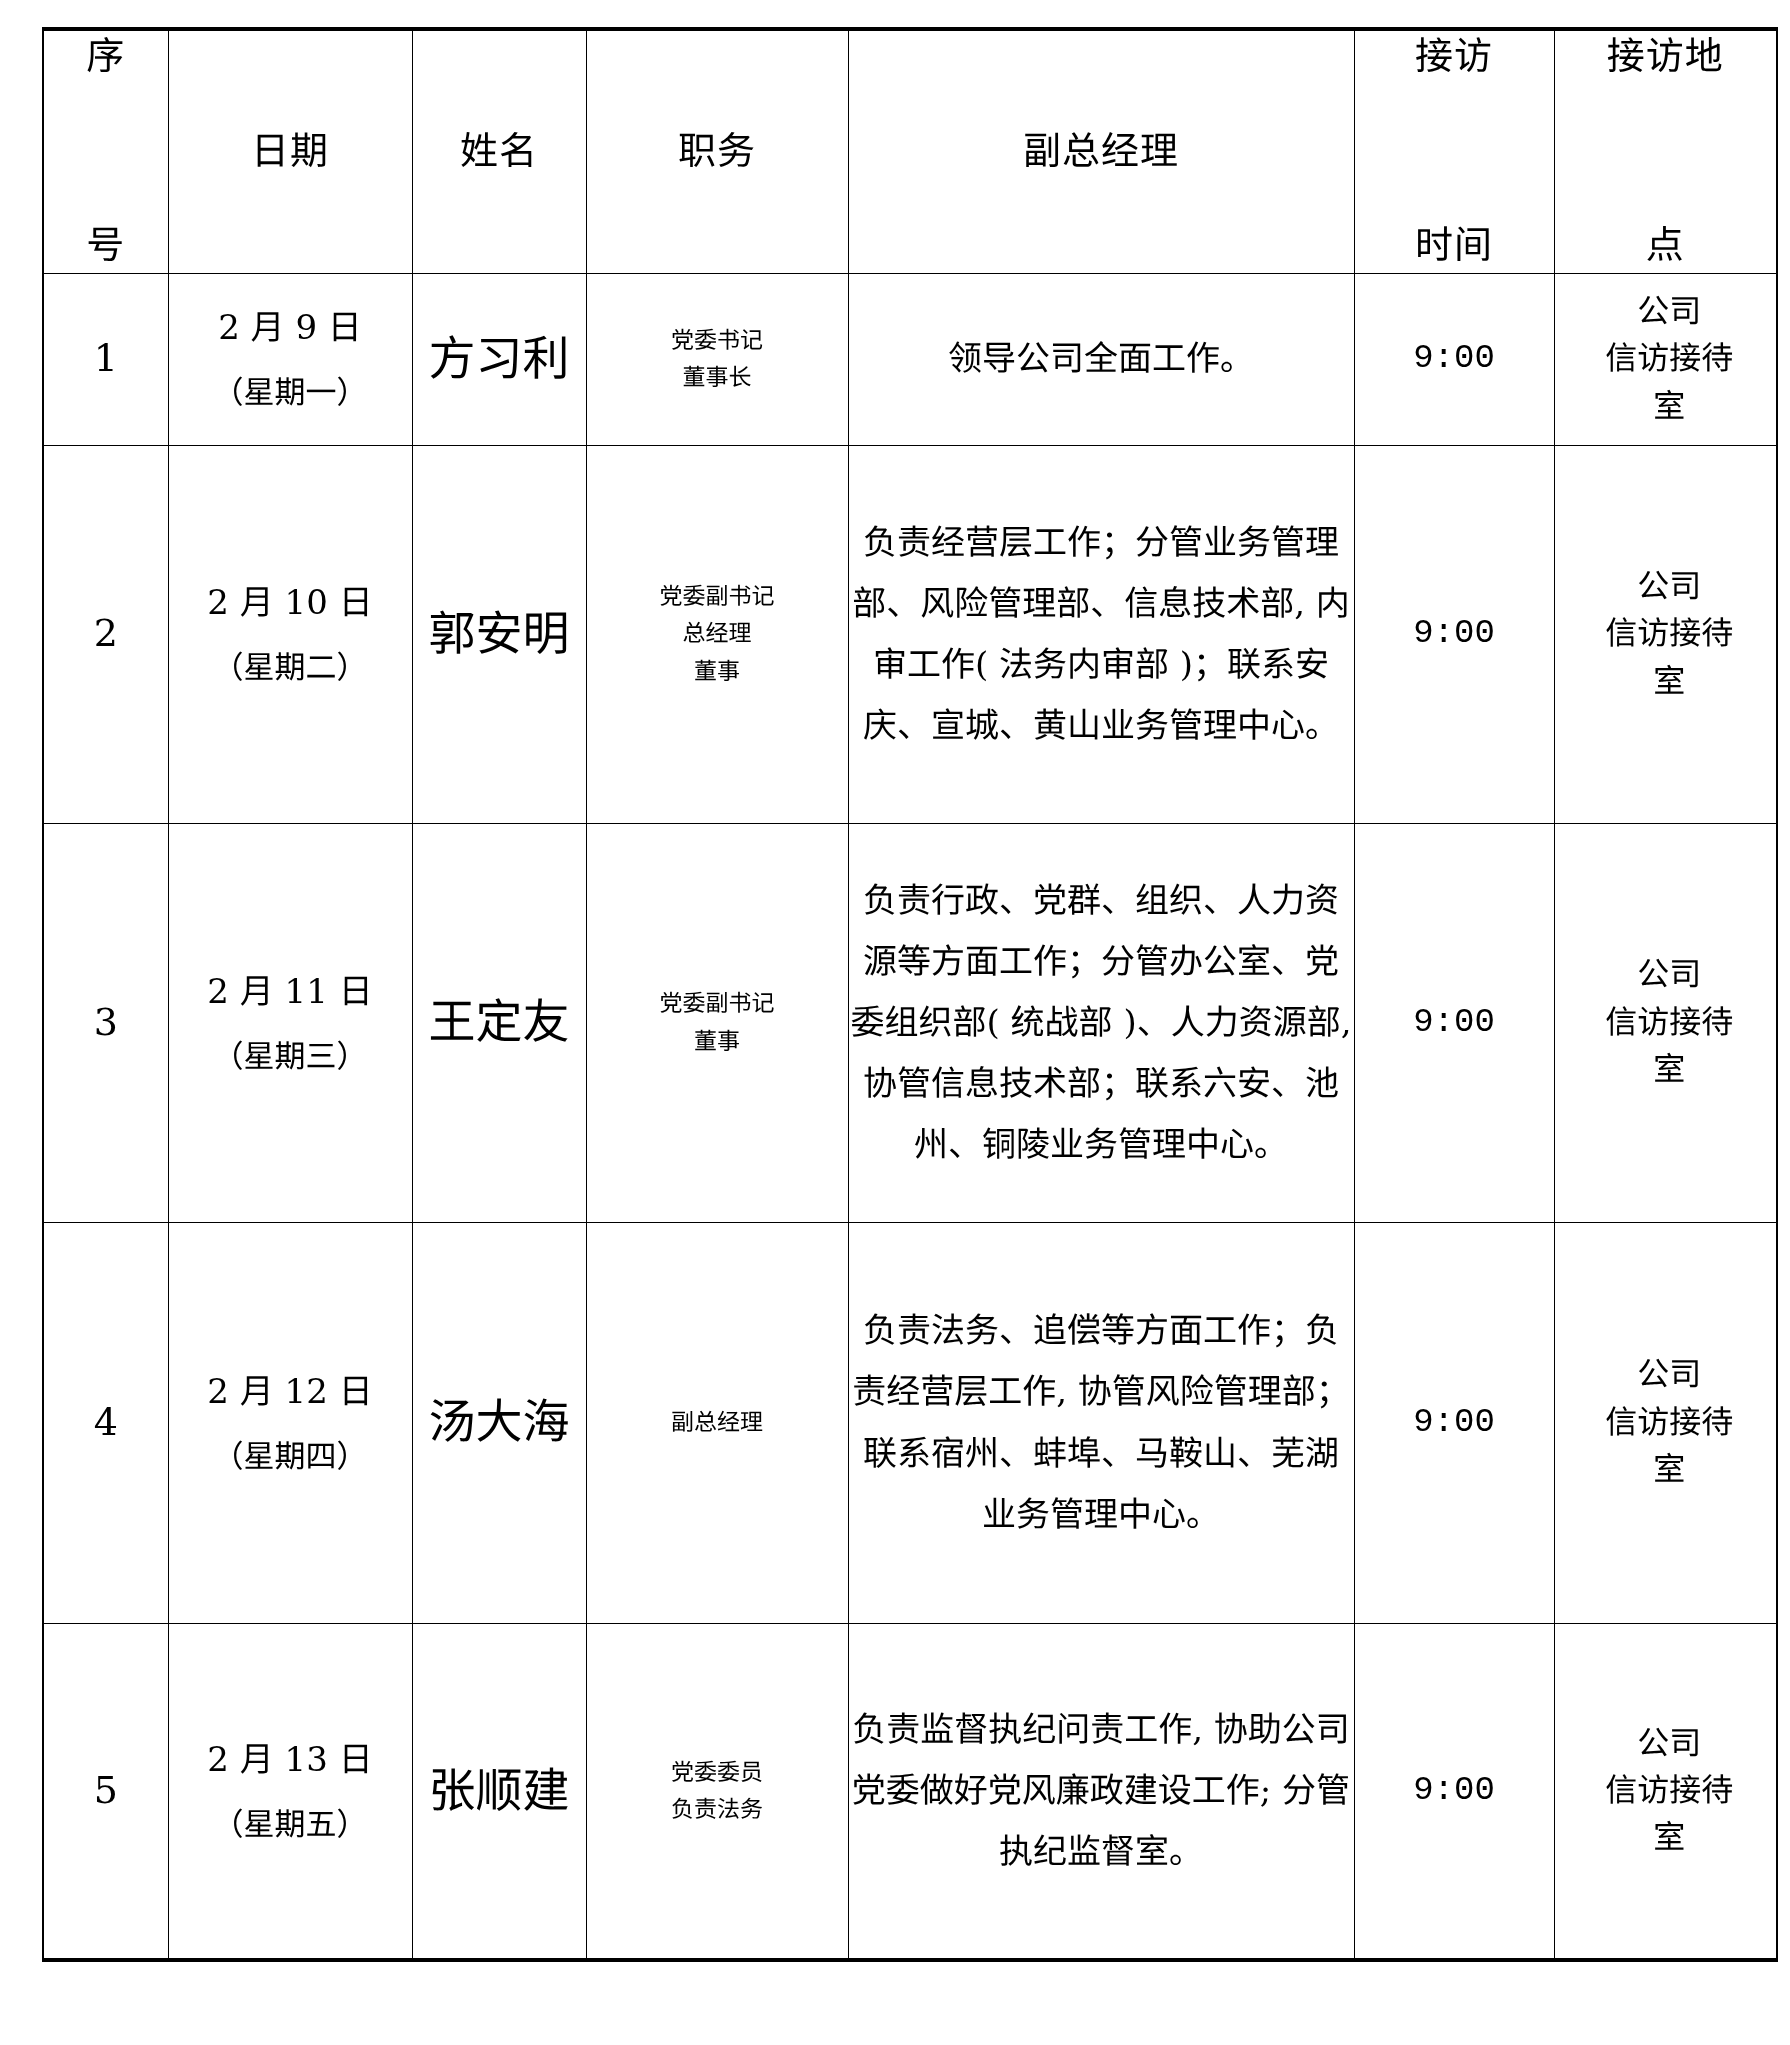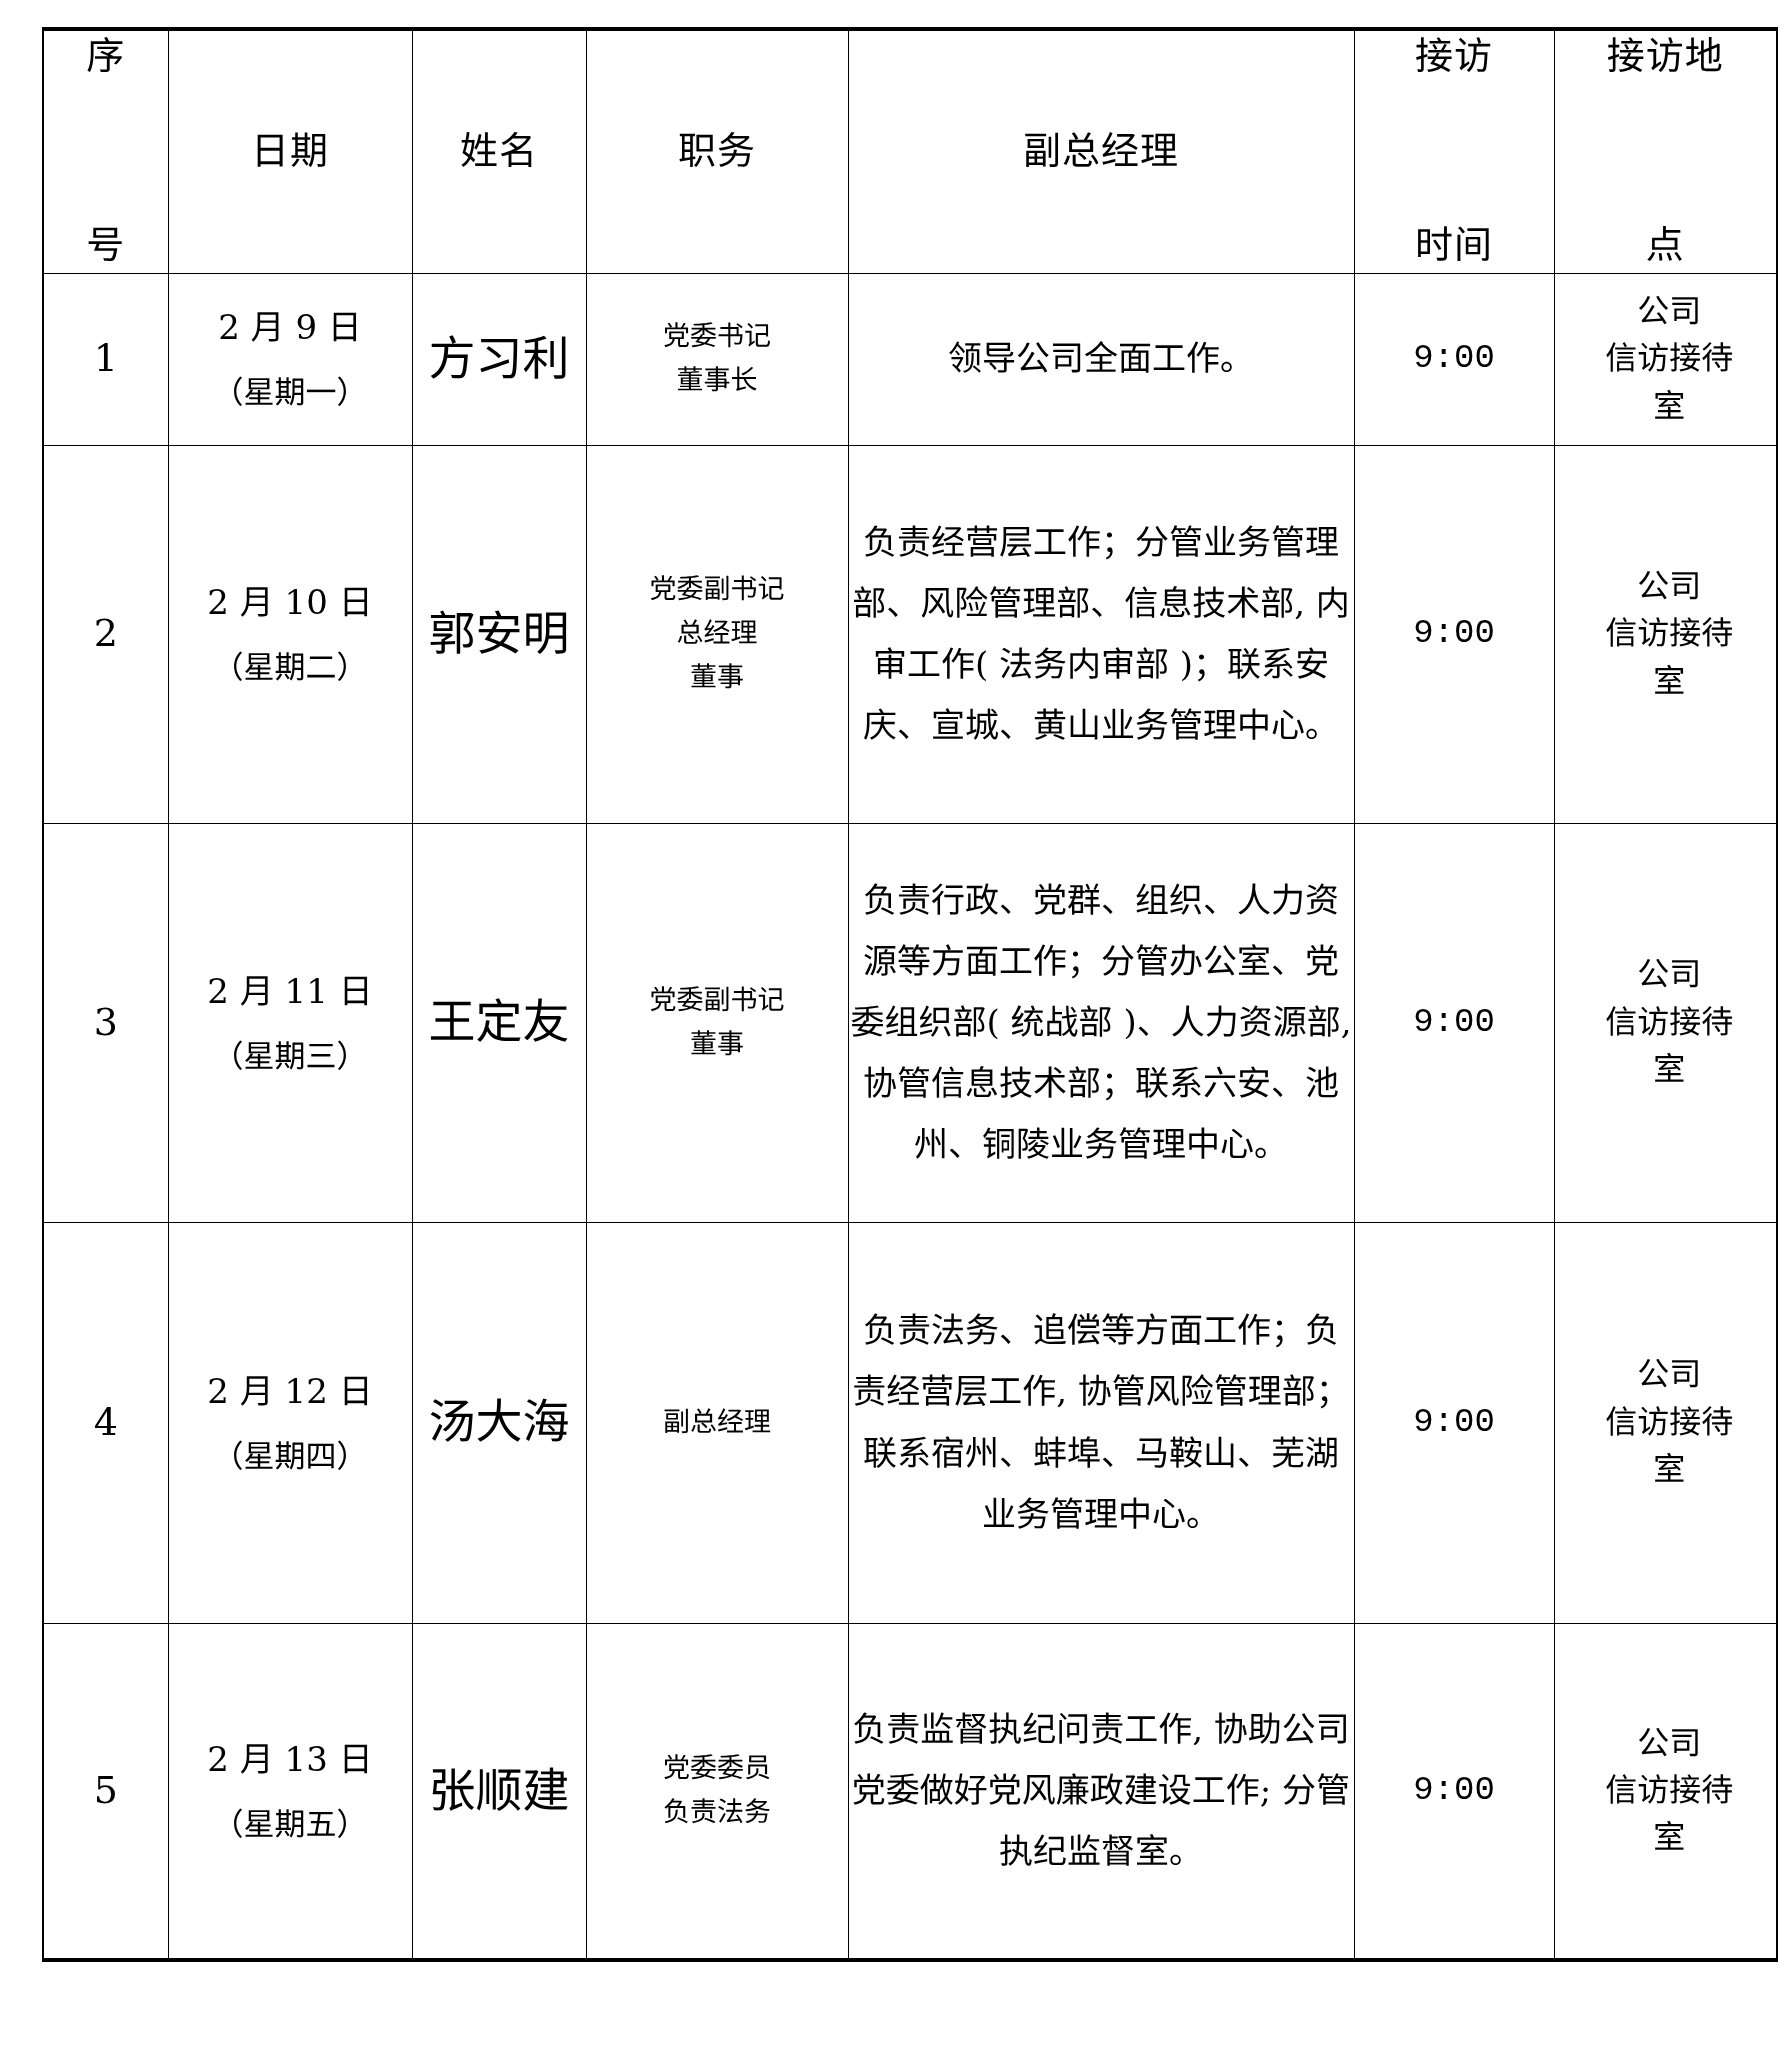--- a/index.html
+++ b/index.html
@@ -94,21 +94,21 @@
     display: block;
     white-space: nowrap;
   }
   td.date .d1 { font-size: 34px; margin-bottom: 17.7px; }
   td.date .d2 { font-size: 31px; }
 
   td.name { font-size: 47px; white-space: nowrap; }
 
   td.post .pl {
     display: block;
-    font-size: 27px;
+    font-size: 23px;
     line-height: 1.62;
     white-space: nowrap;
     font-family: Liberation Serif, serif;
   }
 
   td.scope {
     text-align: center;
     vertical-align: middle;
     padding: 8.3px 7.3px 8.3px 11.4px;
     font-size: 34px;

